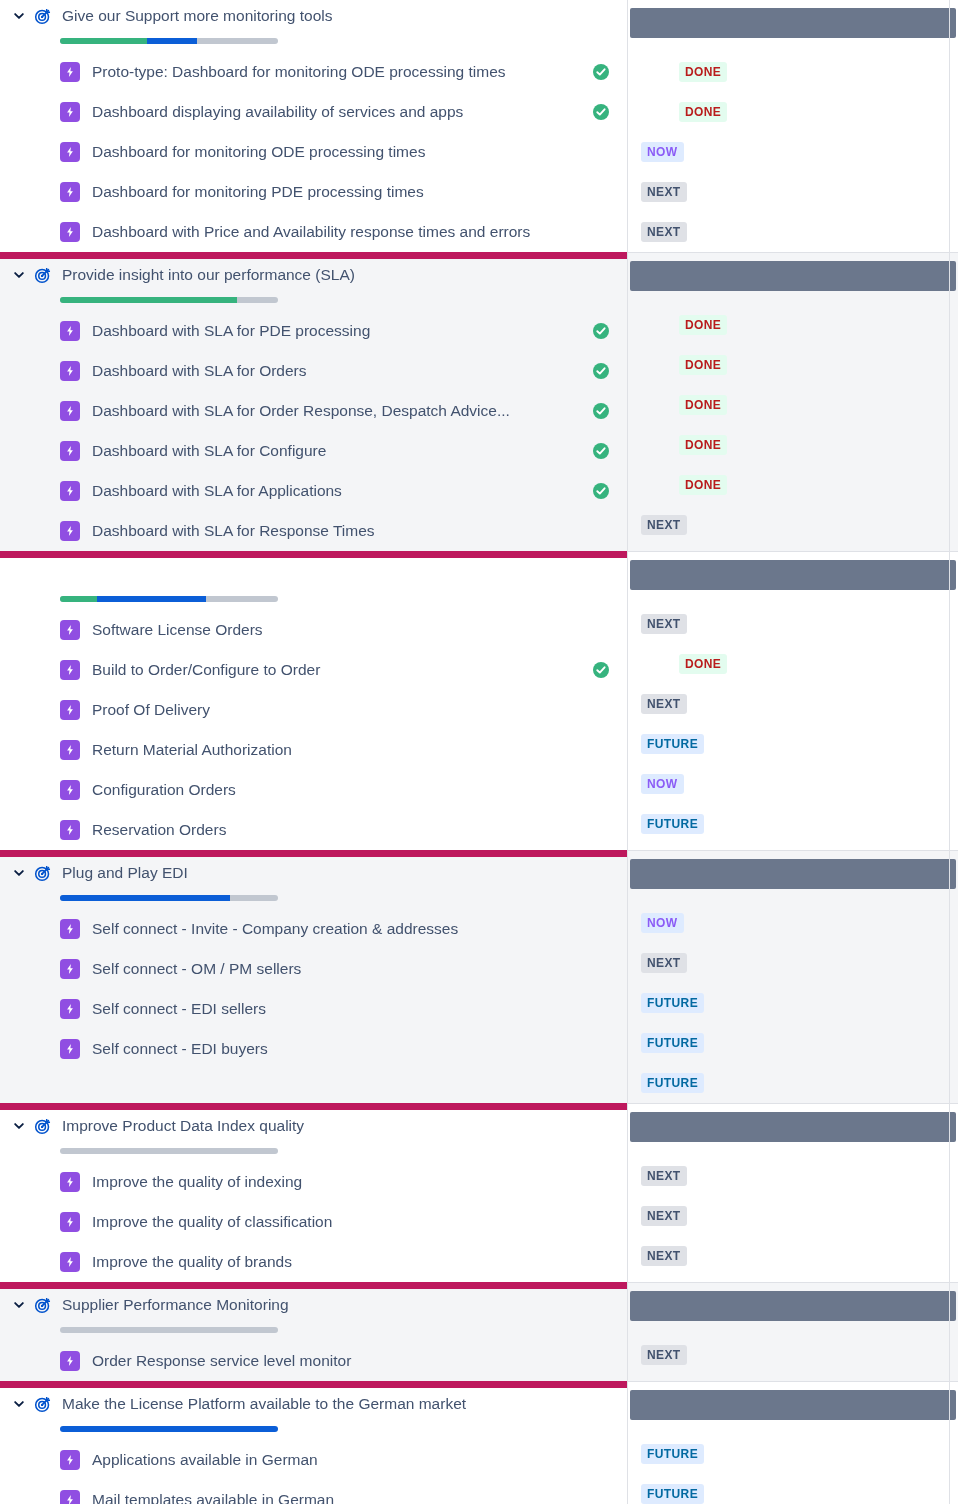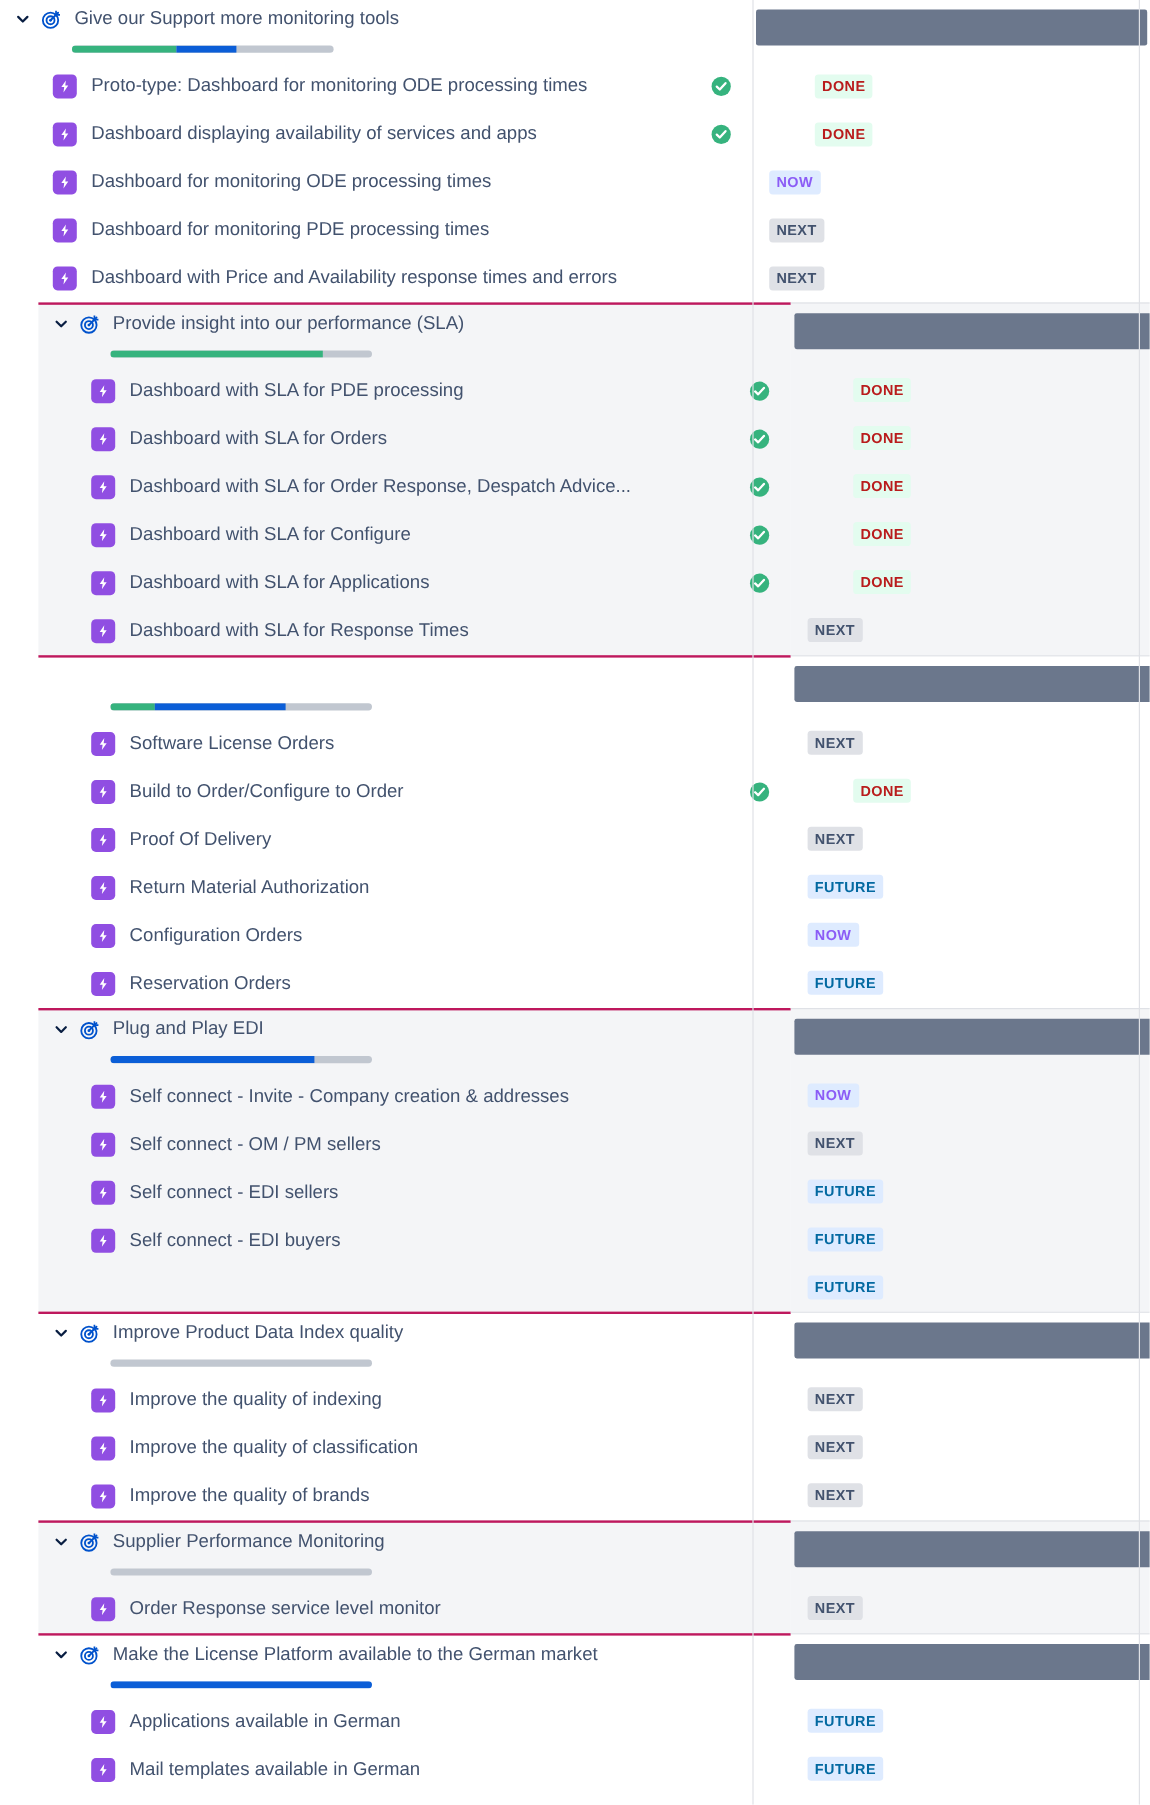--- a/index.html
+++ b/index.html
@@ -38,21 +38,21 @@
   .group {
     position: relative;
     width: 958px;
     box-sizing: border-box;
   }
   .group.alt .left-pane { background: #f4f5f7; }
   .group.alt .timeline-pane { background: #f4f5f7; }
   .group .left-pane { background: #ffffff; }
   .group .timeline-pane { background: #ffffff; }
 
-  .group + .group .left-pane { border-top: 2px solid #be185d; margin-left: 32px; }
+  .group + .group .left-pane { border-top: 7px solid #be185d; }
   .group + .group .timeline-pane { border-top: 1px solid #dfe1e6; }
 
   .group-inner {
     display: flex;
     width: 958px;
   }
 
   .left-pane {
     width: 627px;
     box-sizing: border-box;
@@ -118,21 +118,21 @@
   }
   .progress-seg { height: 6px; }
   .progress-seg.green { background: #36b37e; }
   .progress-seg.blue  { background: #0b5ed7; }
 
   
   .issue-row {
     height: 40px;
     display: flex;
     align-items: center;
-    padding-left: 44px;
+    padding-left: 60px;
     box-sizing: border-box;
     position: relative;
     cursor: pointer;
   }
   .bolt-icon {
     width: 20px;
     height: 20px;
     flex: 0 0 20px;
     border-radius: 4px;
     background: #904ee2;

